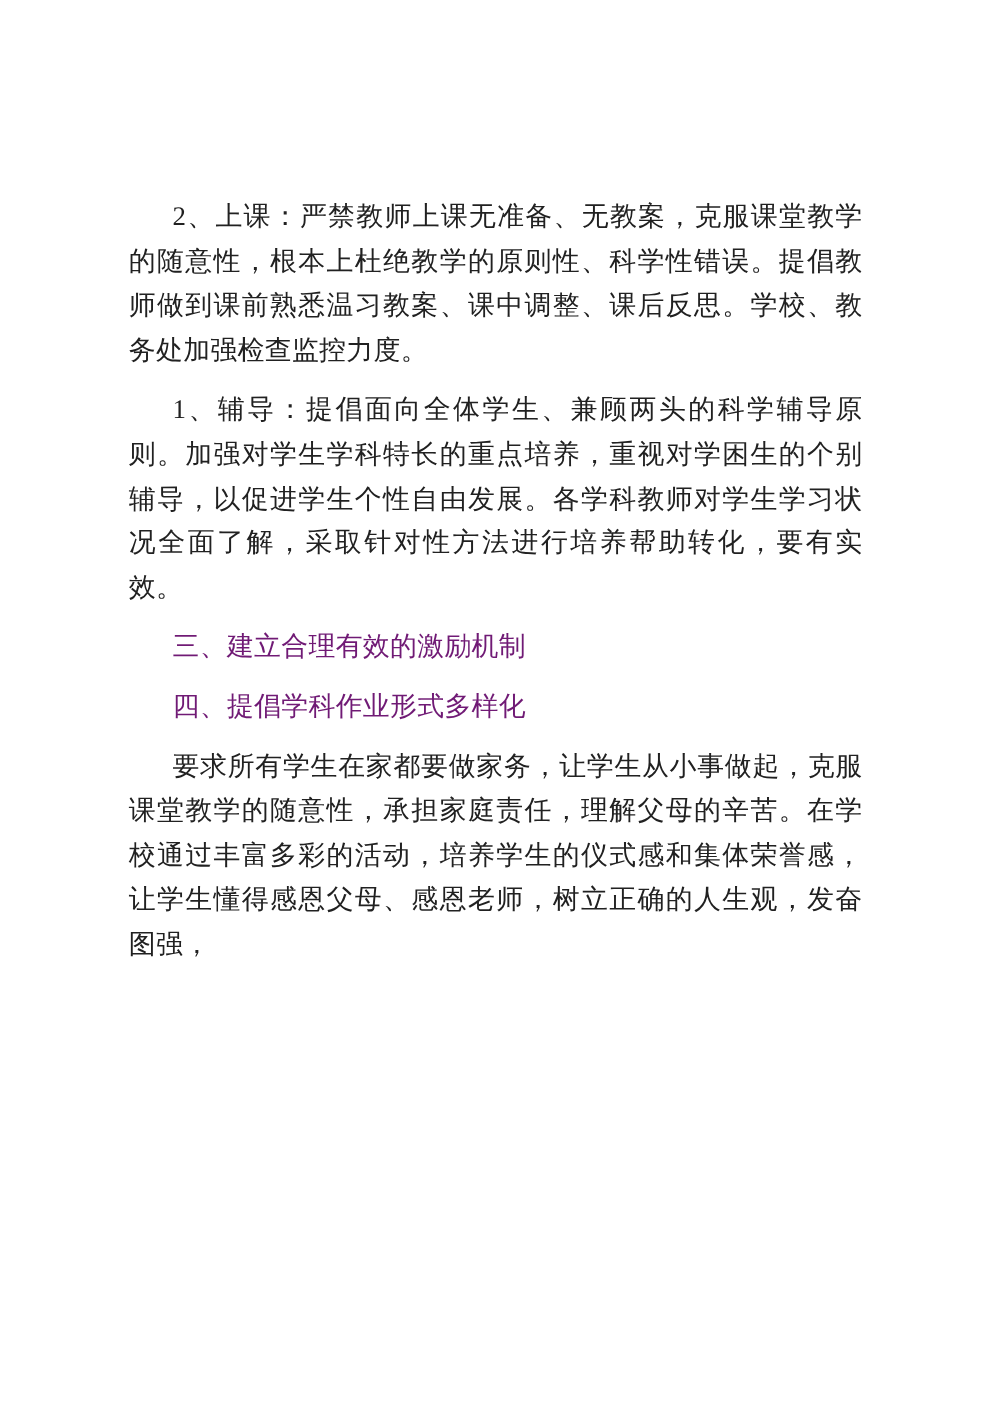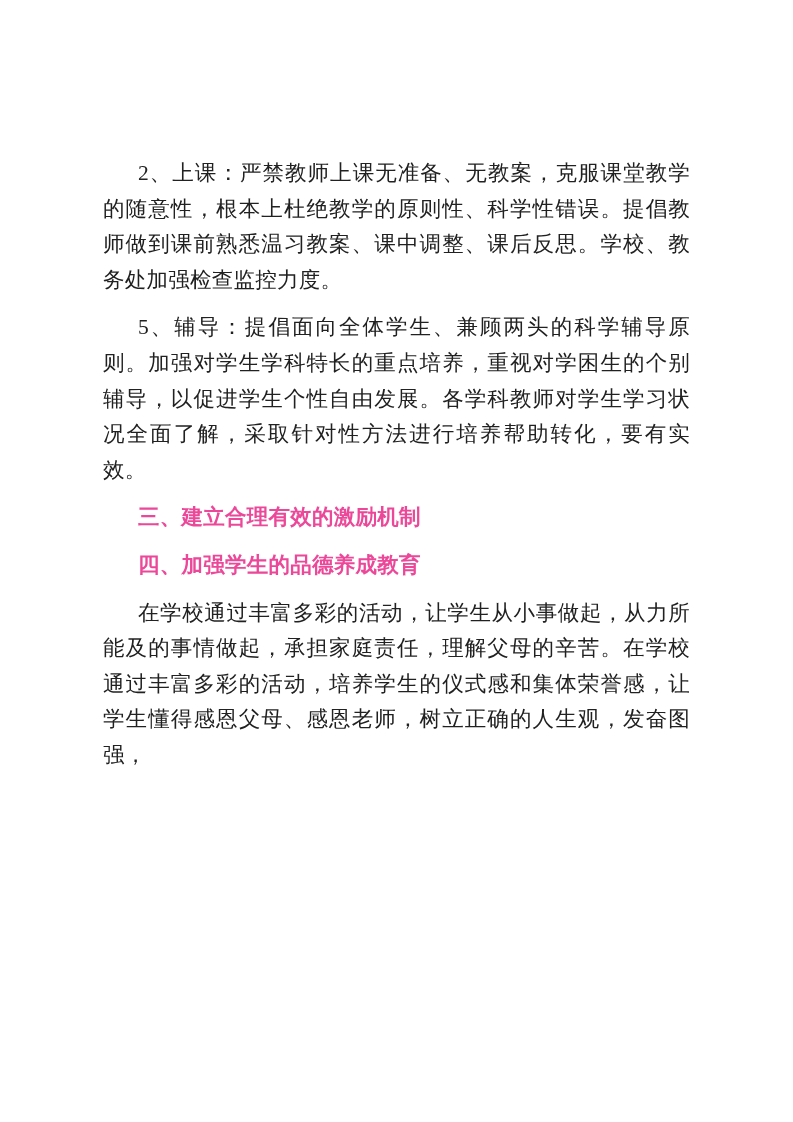--- a/index.html
+++ b/index.html
@@ -23,29 +23,29 @@
     line-height: 35.6px;
     letter-spacing: 0.25px;
     color: #212121;
     text-indent: 35px;
     text-align: justify;
     text-justify: inter-character;
     word-break: break-all;
     font-weight: normal;
   }
   .doc-heading {
-    font-weight: bold;
+    font-weight: normal;
     text-align: left;
-    color: #ec4899;
+    color: #701a75;
   }
 </style>
 </head>
 <body>
 
 <div class="page">
   <div>
     <p class="doc-block">2、上课：严禁教师上课无准备、无教案，克服课堂教学的随意性，根本上杜绝教学的原则性、科学性错误。提倡教师做到课前熟悉温习教案、课中调整、课后反思。学校、教务处加强检查监控力度。</p>
-    <p class="doc-block">5、辅导：提倡面向全体学生、兼顾两头的科学辅导原则。加强对学生学科特长的重点培养，重视对学困生的个别辅导，以促进学生个性自由发展。各学科教师对学生学习状况全面了解，采取针对性方法进行培养帮助转化，要有实效。</p>
+    <p class="doc-block">1、辅导：提倡面向全体学生、兼顾两头的科学辅导原则。加强对学生学科特长的重点培养，重视对学困生的个别辅导，以促进学生个性自由发展。各学科教师对学生学习状况全面了解，采取针对性方法进行培养帮助转化，要有实效。</p>
     <h2 class="doc-block doc-heading">三、建立合理有效的激励机制</h2>
-    <h2 class="doc-block doc-heading">四、加强学生的品德养成教育</h2>
-    <p class="doc-block">在学校通过丰富多彩的活动，让学生从小事做起，从力所能及的事情做起，承担家庭责任，理解父母的辛苦。在学校通过丰富多彩的活动，培养学生的仪式感和集体荣誉感，让学生懂得感恩父母、感恩老师，树立正确的人生观，发奋图强，</p>
+    <h2 class="doc-block doc-heading">四、提倡学科作业形式多样化</h2>
+    <p class="doc-block">要求所有学生在家都要做家务，让学生从小事做起，克服课堂教学的随意性，承担家庭责任，理解父母的辛苦。在学校通过丰富多彩的活动，培养学生的仪式感和集体荣誉感，让学生懂得感恩父母、感恩老师，树立正确的人生观，发奋图强，</p>
   </div>
 </div>
 
 </body></html>

